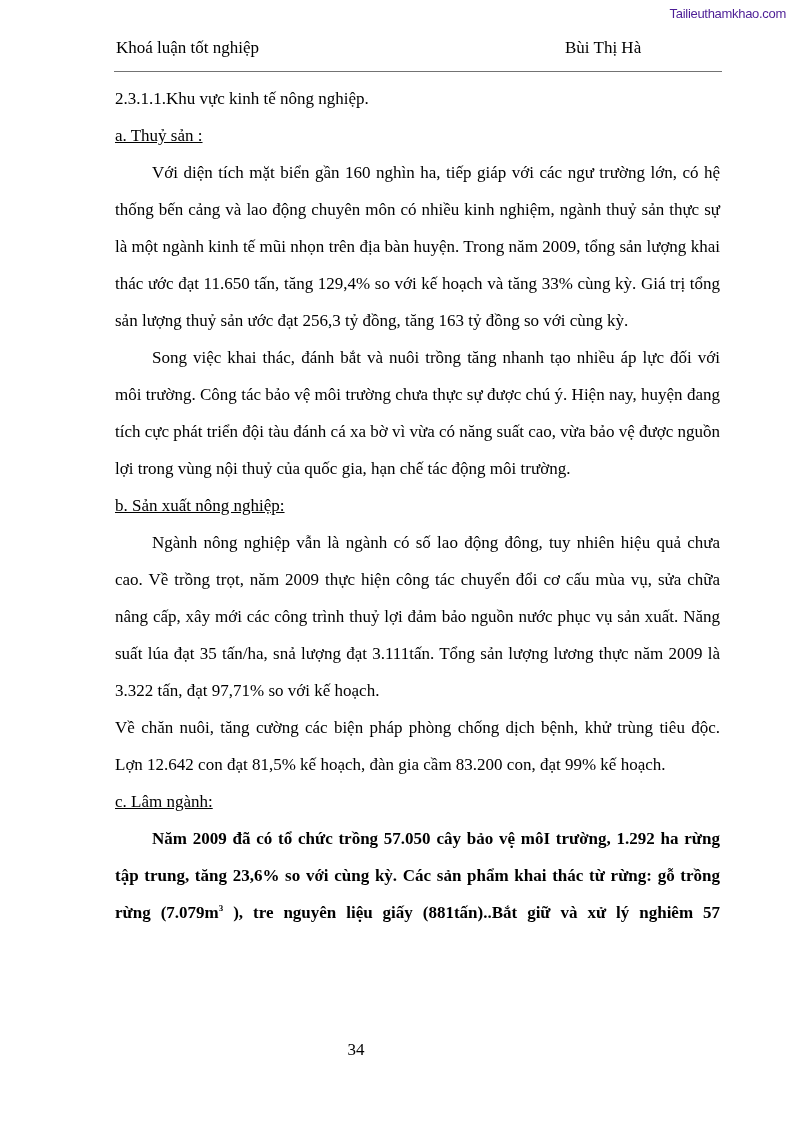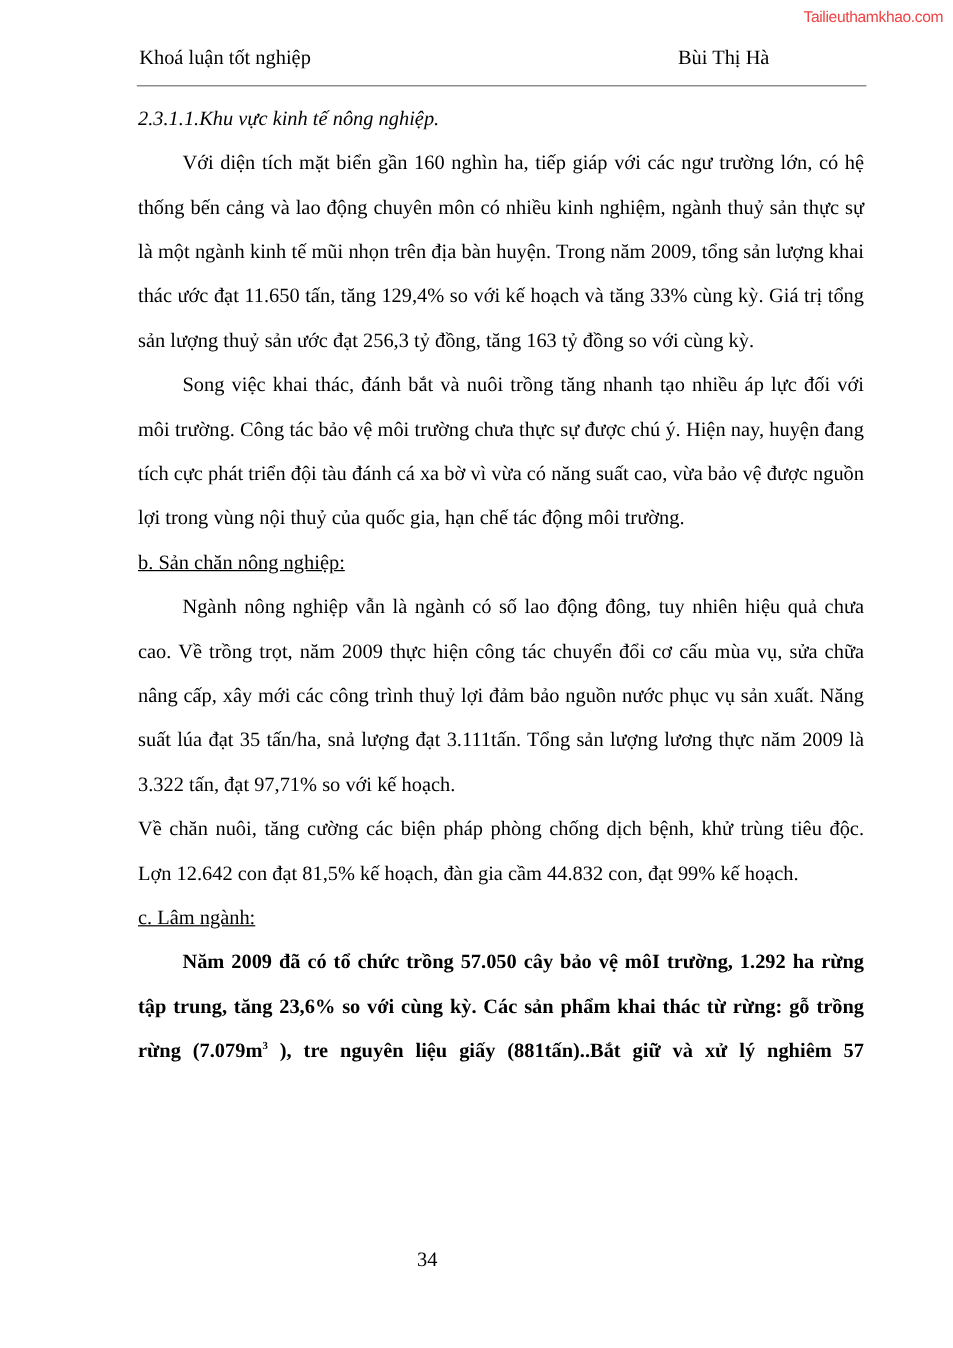--- a/index.html
+++ b/index.html
@@ -4,61 +4,62 @@
   <style>
     html, body { margin: 0; padding: 0; background: #ffffff; }
     body {
       width: 794px; height: 1123px; position: relative; overflow: hidden;
       font-family: "Liberation Serif", "DejaVu Serif", serif;
       color: #000;
     }
     .watermark {
       position: absolute; top: 6px; right: 8px;
       font-family: "Liberation Sans", "DejaVu Sans", sans-serif;
-      font-size: 13px; color: #ef4444; letter-spacing: -0.3px;
+      font-size: 13px; color: #4c1d95; letter-spacing: -0.3px;
     }
     .header {
       position: absolute; left: 114px; top: 38px; width: 608px; height: 33px;
       border-bottom: 1px solid #737373;
       font-size: 17px;
     }
     .header .left { position: absolute; left: 2px; top: 0; }
     .header .right { position: absolute; left: 451px; top: 0; }
     .content {
       position: absolute; left: 115px; top: 80px; width: 605px;
       font-size: 17px; line-height: 37px;
     }
     .content p { margin: 0; text-align: justify; text-align-last: left; }
     .content p.indent { text-indent: 37px; }
     .content .justify-last { text-align-last: justify; font-weight: bold; }
     .heading-u { text-decoration: underline; }
-    .heading-i { font-style: italic; }
+    .heading-i { }
     sup { font-size: 9px; line-height: 0; vertical-align: 7px; }
     .pagenum {
       position: absolute; top: 1040px; left: 0; width: 712px; text-align: center;
       font-size: 17px;
     }
   </style>
 </head>
 <body>
 
 <div class="watermark">Tailieuthamkhao.com</div>
 
 <div class="header">
   <span class="left">Khoá luận tốt nghiệp</span>
   <span class="right">Bùi Thị Hà</span>
 </div>
 
 <div class="content">
   <p class="heading-i">2.3.1.1.Khu vực kinh tế nông nghiệp.</p>
 
+  <p><span class="heading-u">a. Thuỷ sản :</span></p>
   <p class="indent"> Với diện tích mặt biển gần 160 nghìn ha, tiếp giáp với các ngư trường lớn, có hệ thống bến cảng và lao động chuyên môn có nhiều kinh nghiệm, ngành thuỷ sản thực sự là một ngành kinh tế mũi nhọn trên địa bàn huyện. Trong năm 2009, tổng sản lượng khai thác ước đạt 11.650 tấn, tăng 129,4% so với kế hoạch và tăng 33% cùng kỳ. Giá trị tổng sản lượng thuỷ sản ước đạt 256,3 tỷ đồng, tăng 163 tỷ đồng so với cùng kỳ.</p>
   <p class="indent">Song việc khai thác, đánh bắt và nuôi trồng tăng nhanh tạo nhiều áp lực đối với môi trường. Công tác bảo vệ môi trường chưa thực sự được chú ý. Hiện nay, huyện đang tích cực phát triển đội tàu đánh cá xa bờ vì vừa có năng suất cao, vừa bảo vệ được nguồn lợi trong vùng nội thuỷ của quốc gia, hạn chế tác động môi trường.</p>
 
-  <p><span class="heading-u">b. Sản chăn nông nghiệp:</span></p>
+  <p><span class="heading-u">b. Sản xuất nông nghiệp:</span></p>
   <p class="indent">Ngành nông nghiệp vẫn là ngành có số lao động đông, tuy nhiên hiệu quả chưa cao. Về trồng trọt, năm 2009 thực hiện công tác chuyển đổi cơ cấu mùa vụ, sửa chữa nâng cấp, xây mới các công trình thuỷ lợi đảm bảo nguồn nước phục vụ sản xuất. Năng suất lúa đạt 35 tấn/ha, snả lượng đạt 3.111tấn. Tổng sản lượng lương thực năm 2009 là 3.322 tấn, đạt 97,71% so với kế hoạch.</p>
-  <p>Về chăn nuôi, tăng cường các biện pháp phòng chống dịch bệnh, khử trùng tiêu độc. Lợn 12.642 con đạt 81,5% kế hoạch, đàn gia cầm 44.832 con, đạt 99% kế hoạch.</p>
+  <p>Về chăn nuôi, tăng cường các biện pháp phòng chống dịch bệnh, khử trùng tiêu độc. Lợn 12.642 con đạt 81,5% kế hoạch, đàn gia cầm 83.200 con, đạt 99% kế hoạch.</p>
 
   <p><span class="heading-u">c. Lâm ngành:</span></p>
   <p class="indent justify-last"><span>Năm 2009 đã có tổ chức trồng 57.050 cây bảo vệ môI trường, 1.292 ha rừng tập trung, tăng 23,6% so với cùng kỳ. Các sản phẩm khai thác từ rừng: gỗ trồng rừng (7.079m</span><sup>3</sup><span> ), tre nguyên liệu giấy (881tấn)..Bắt giữ và xử lý nghiêm 57</span></p>
 </div>
 
 <div class="pagenum">34</div>
 
 </body></html>

